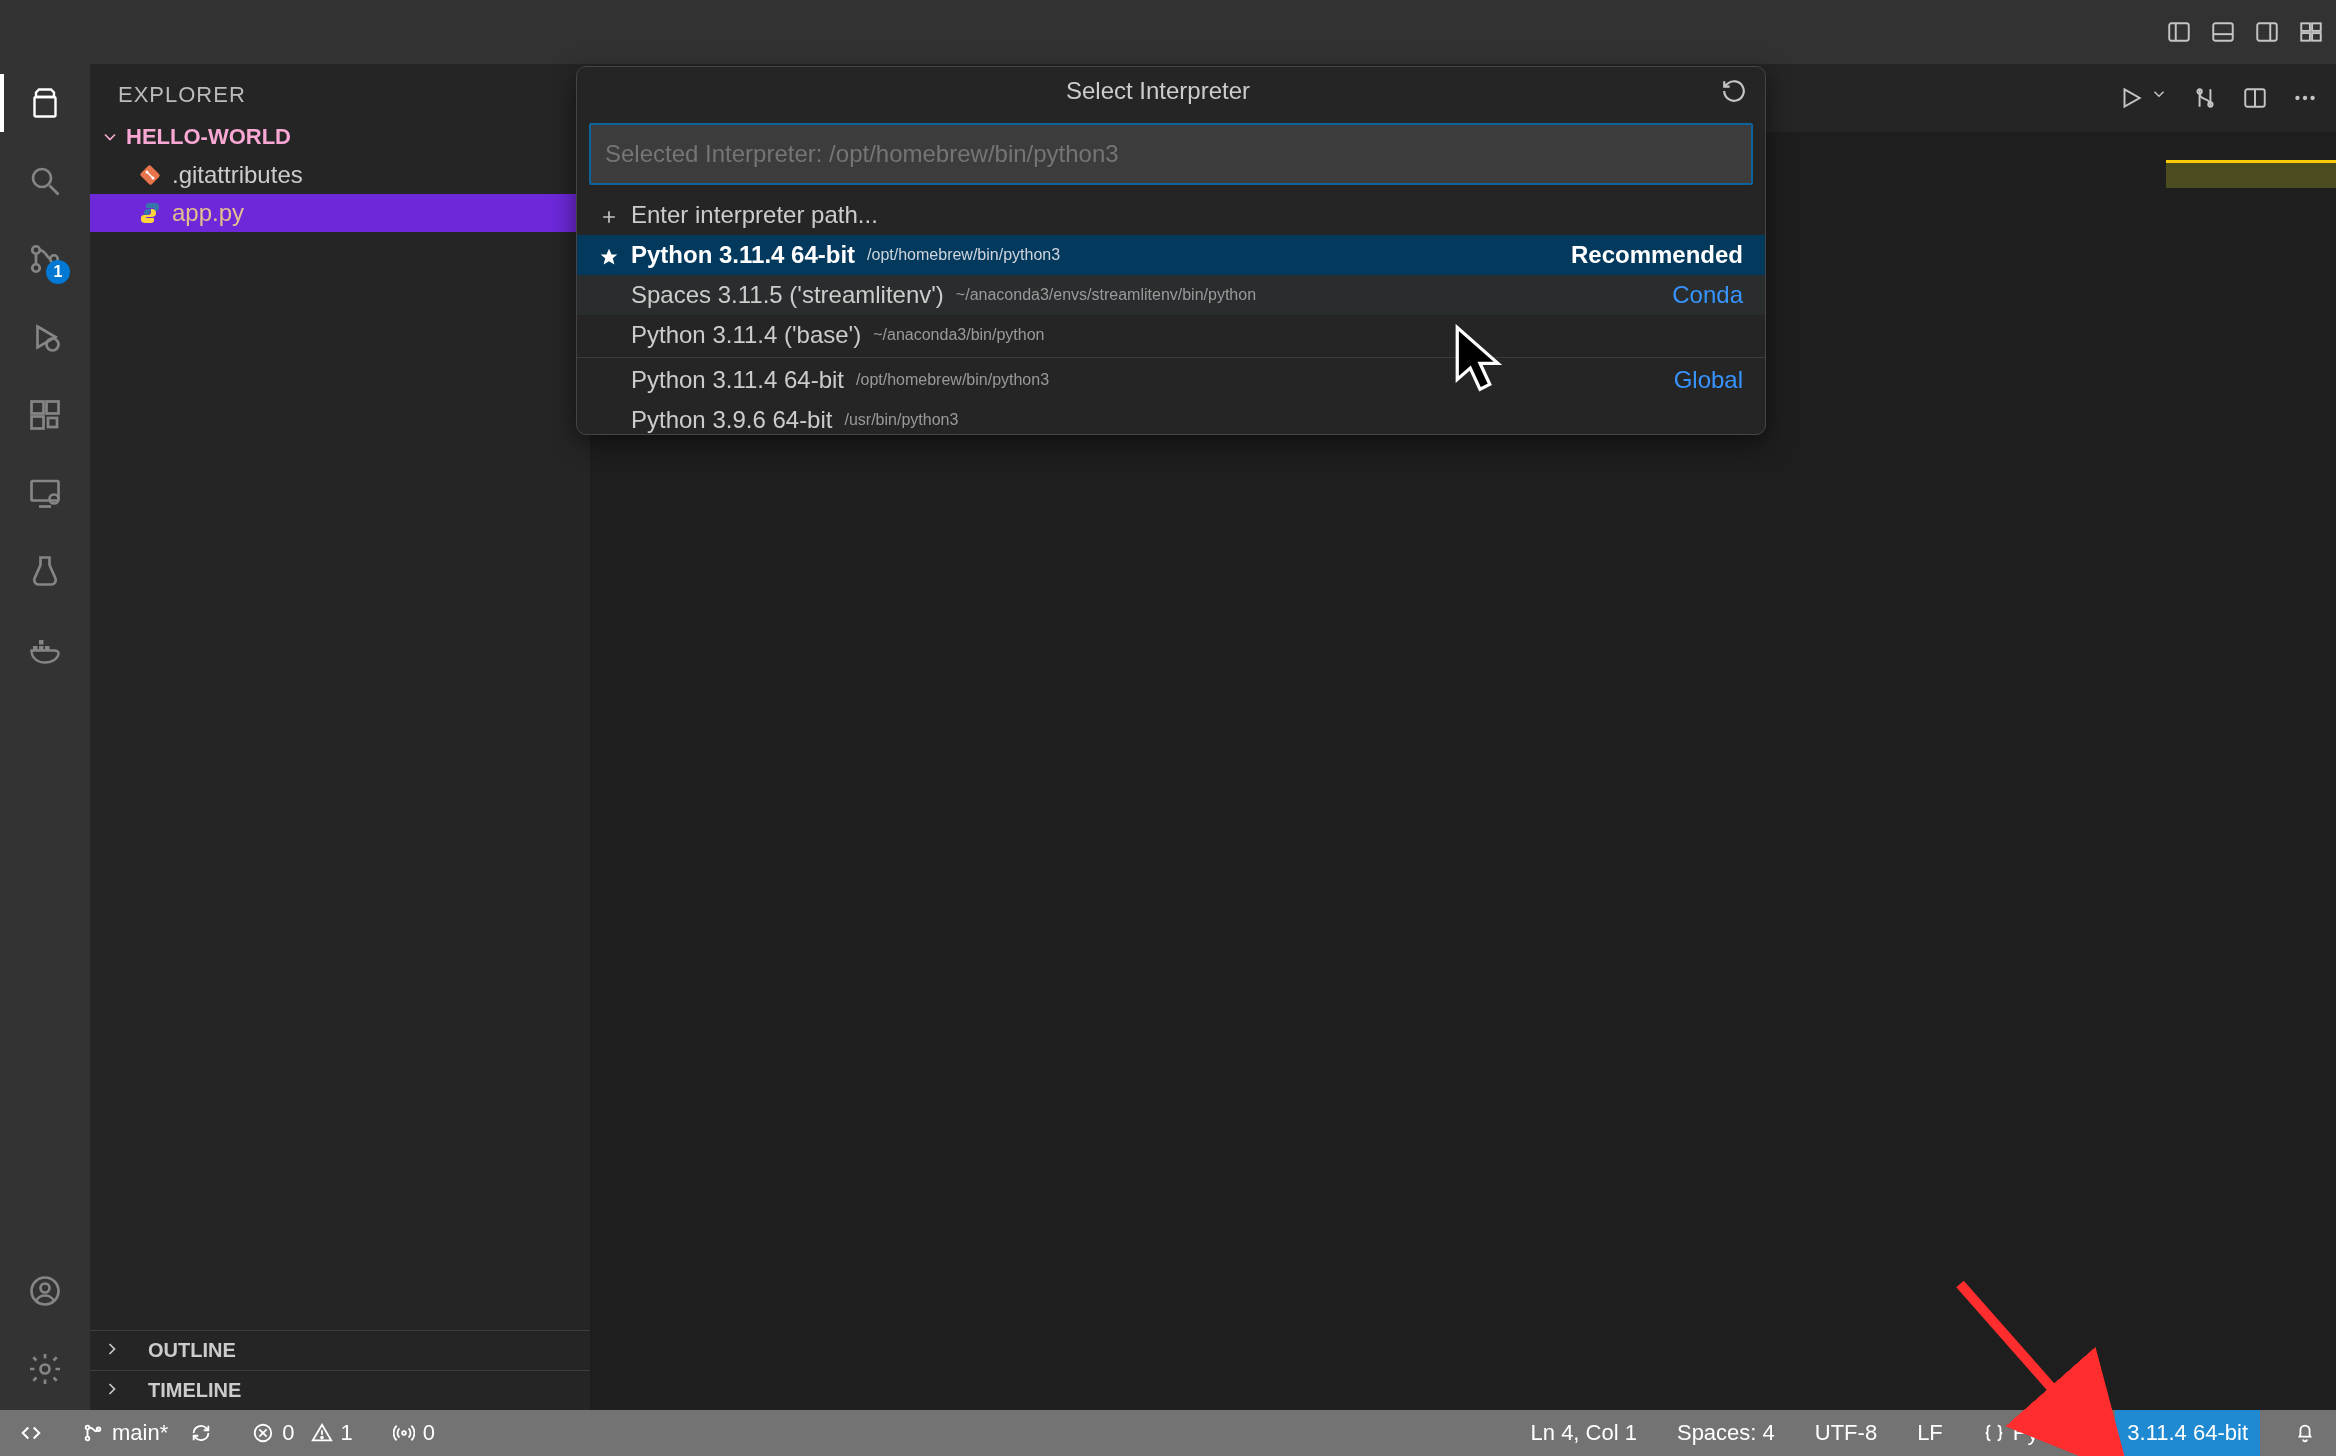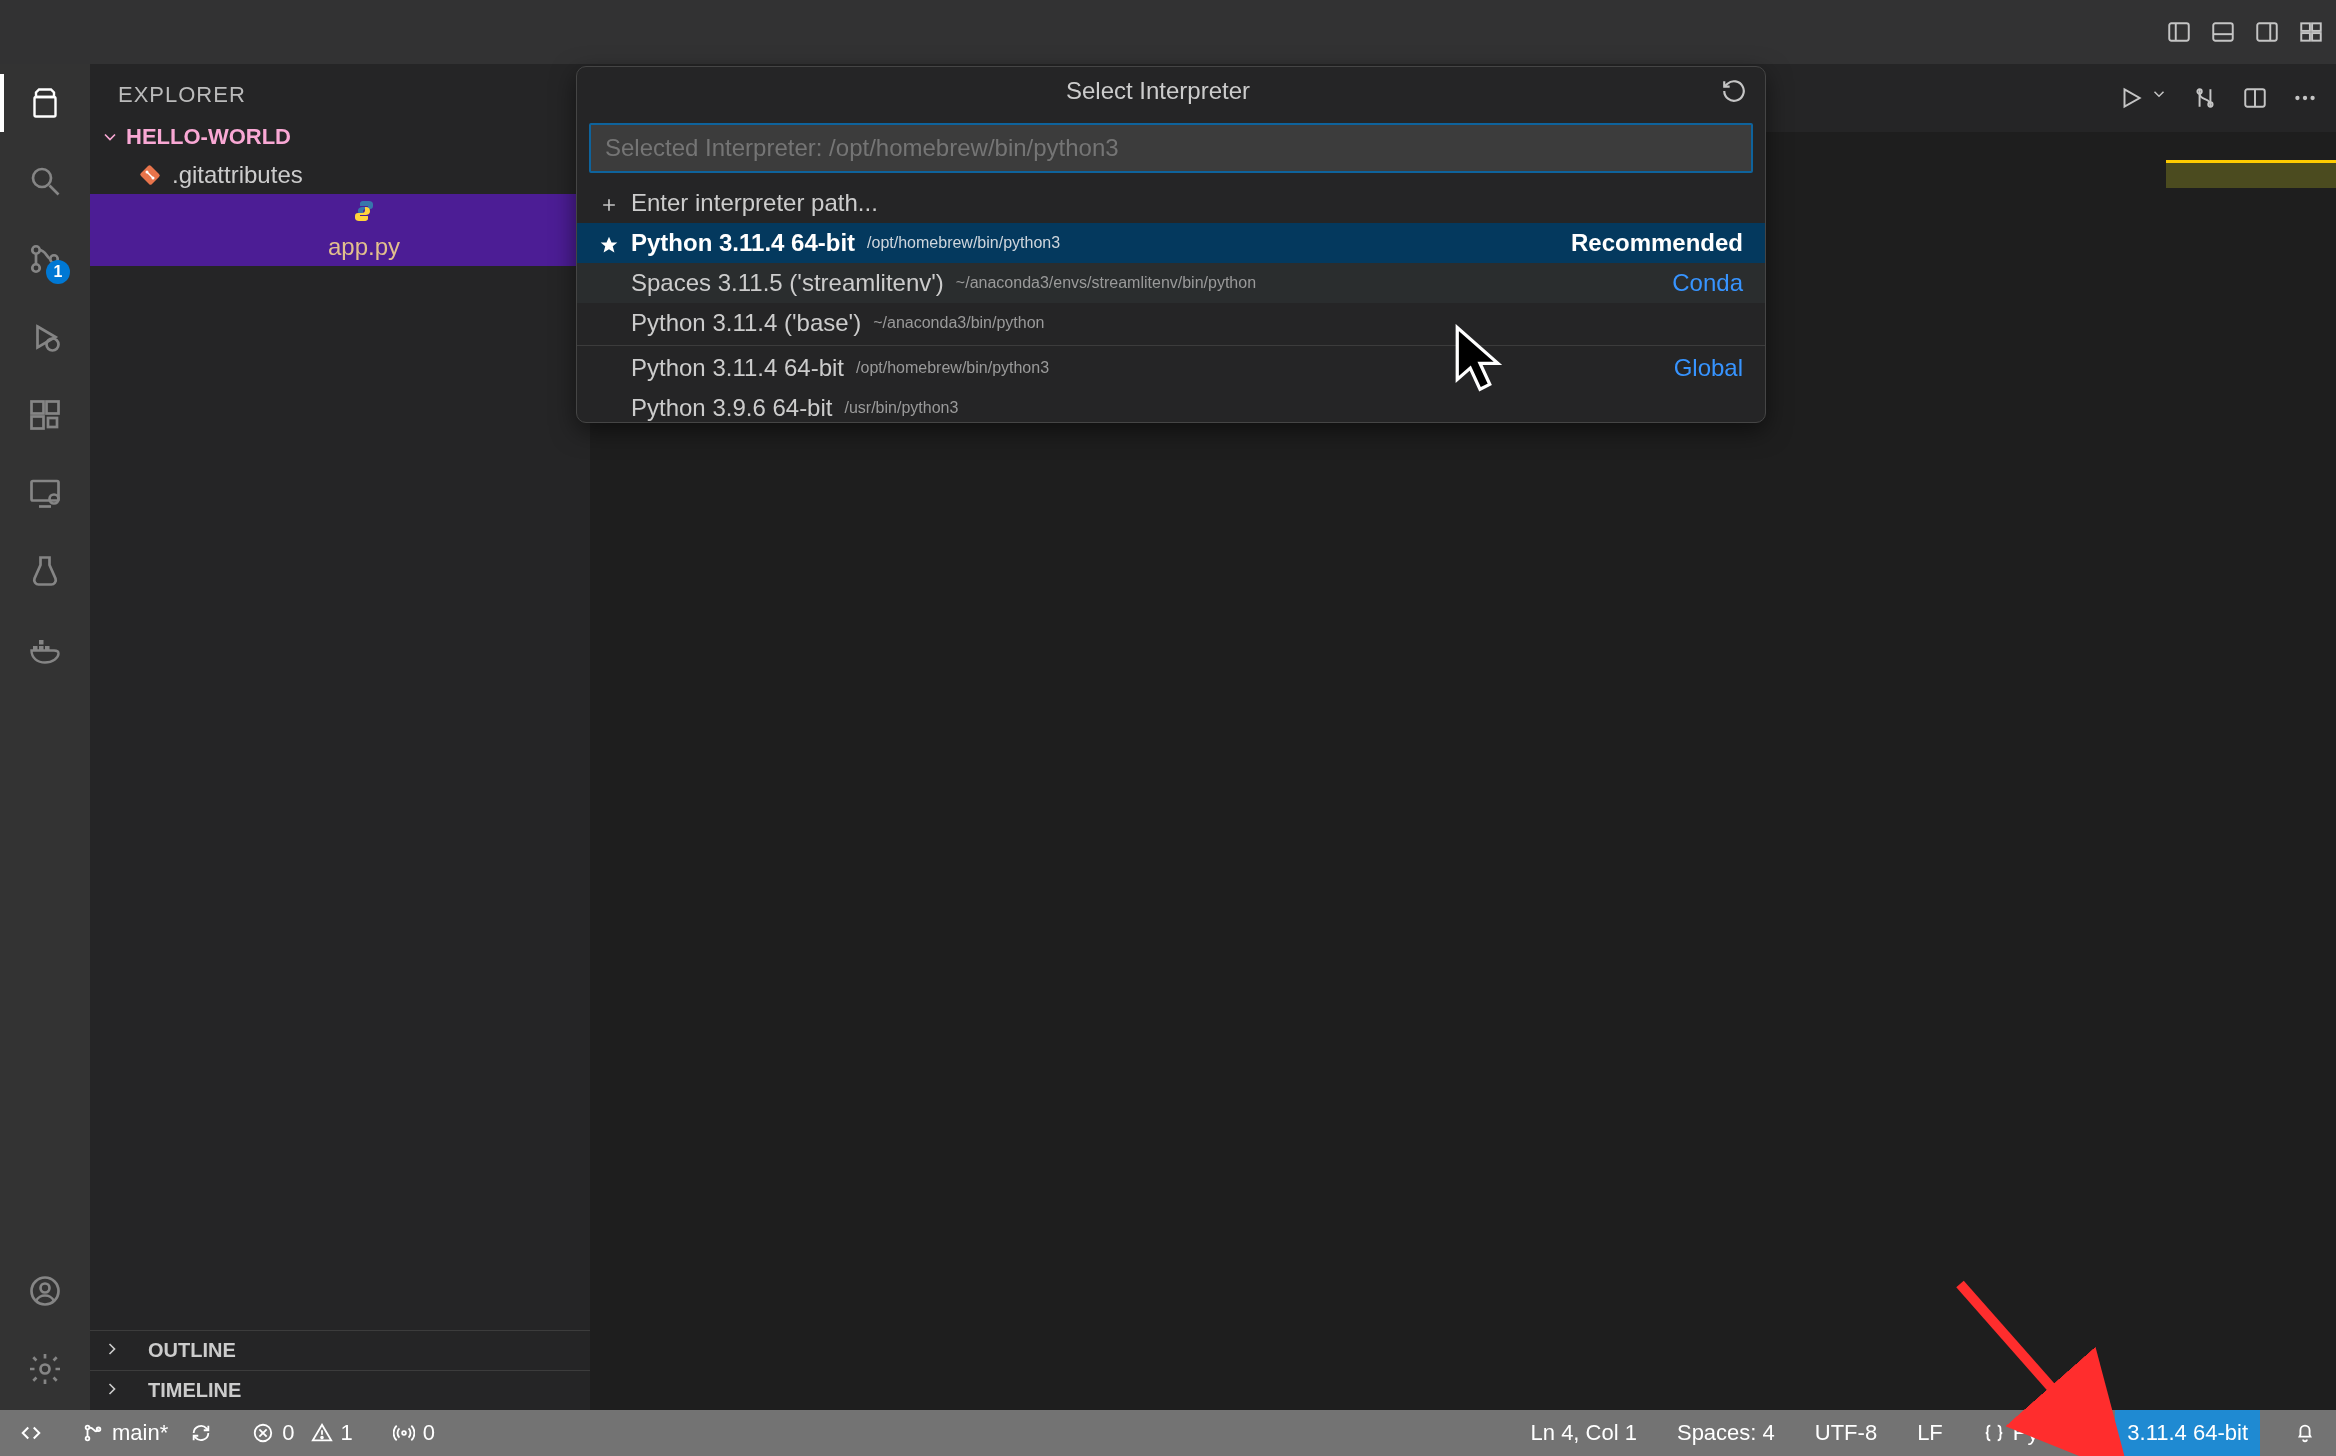--- a/index.html
+++ b/index.html
@@ -21,21 +21,21 @@
   .activitybar .act.active::before { content: ""; position: absolute; left: -24px; top: -8px; bottom: -8px; width: 4px; background: #ffffff; }
   .activitybar .badge { position: absolute; right: -4px; bottom: -4px; background: #0078d4; color: #ffffff; font-size: 16px; border-radius: 50%; width: 24px; height: 24px; display: flex; align-items: center; justify-content: center; font-weight: 600; }
   .activitybar .bottom { margin-top: auto; margin-bottom: 20px; display: flex; flex-direction: column; gap: 36px; align-items: center; }
 
   
   .sidebar { width: 500px; background: #252526; display: flex; flex-direction: column; }
   .sidebar .title { padding: 18px 28px 10px 28px; font-size: 22px; letter-spacing: 1px; color: #bbbbbb; }
   .sidebar .folder { padding: 6px 18px 6px 10px; display: flex; align-items: center; gap: 6px; font-size: 22px; font-weight: 700; color: #f9a8d4; }
   .sidebar .folder .chev { width: 20px; height: 20px; }
   .file-row { display: flex; align-items: center; gap: 10px; padding: 5px 0 5px 48px; font-size: 24px; color: #cccccc; }
-  .file-row.selected { background: #4c1d95; color: #e2c08d; flex-direction: column; }
+  .file-row.selected { background: #6d28d9; color: #e2c08d; }
   .file-row .ficon { width: 24px; height: 24px; flex-shrink: 0; }
   .sidebar .collapsers { margin-top: auto; }
   .sidebar .collapse-row { display: flex; align-items: flex-start; gap: 26px; padding: 8px 12px; font-size: 20px; font-weight: 700; color: #cccccc; border-top: 1px solid #3c3c3c; }
   .sidebar .collapse-row .chev { width: 20px; height: 20px; transform: rotate(-90deg); }
 
   
   .editor { flex: 1; background: #1e1e1e; display: flex; flex-direction: column; position: relative; }
   .tabbar { height: 68px; background: #252526; display: flex; align-items: center; padding-right: 18px; }
   .tabbar .spacer { flex: 1; }
   .tabbar .actions { display: flex; gap: 24px; align-items: center; color: #c5c5c5; }
@@ -44,21 +44,21 @@
 
   
   .minimap { position: absolute; top: 96px; right: 0; width: 170px; height: 28px; background: #4b4b1f; border-top: 3px solid #ffcc00; }
 
   
   .quickpick { position: absolute; left: 576px; top: 2px; width: 1190px; background: #252526; border: 1px solid #454545; border-radius: 10px; box-shadow: 0 8px 24px rgba(0,0,0,.5); z-index: 50; overflow: hidden; }
   .qp-header { display: flex; align-items: center; padding: 10px 18px; font-size: 24px; color: #cccccc; position: relative; }
   .qp-header .title { flex: 1; text-align: center; }
   .qp-header .refresh { width: 26px; height: 26px; color: #c5c5c5; }
   .qp-input-wrap { padding: 8px 12px 10px 12px; }
-  .qp-input { width: 100%; height: 50px; background: #3c3c3c; border: 2px solid #0e639c; color: #a0a0a0; font-size: 24px; padding: 0 14px; border-radius: 2px; }
+  .qp-input { width: 100%; height: 62px; background: #3c3c3c; border: 2px solid #0e639c; color: #a0a0a0; font-size: 24px; padding: 0 14px; border-radius: 2px; }
   .qp-row { display: flex; align-items: center; padding: 6px 22px; font-size: 24px; color: #cccccc; gap: 12px; }
   .qp-row .lead-ic { width: 20px; height: 20px; color: #c5c5c5; flex-shrink: 0; }
   .qp-row .label { white-space: nowrap; }
   .qp-row .path { color: #9a9a9a; font-size: 16px; white-space: nowrap; }
   .qp-row .spacer { flex: 1; }
   .qp-row .tag { font-size: 24px; }
   .qp-row.enter { }
   .qp-row.selected { background: #04395e; }
   .qp-row.selected .label { font-weight: 600; color: #ffffff; }
   .qp-row.selected .path { color: #cfd6dd; }

